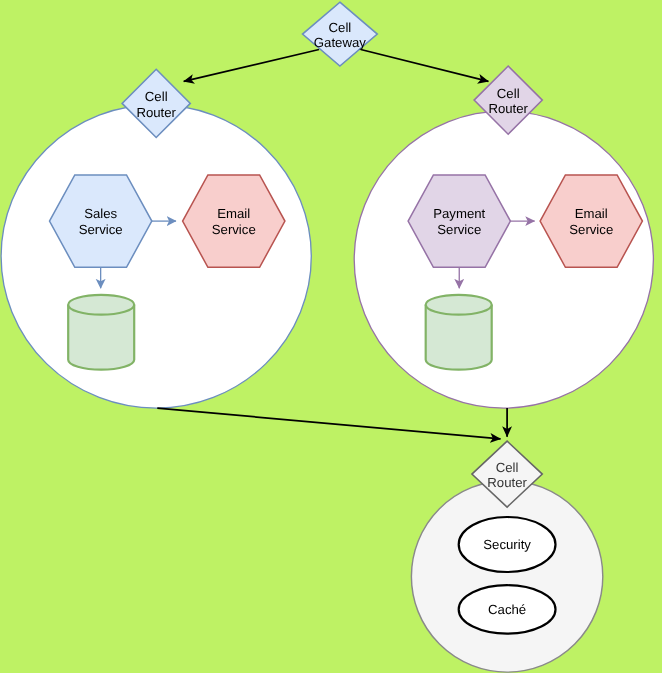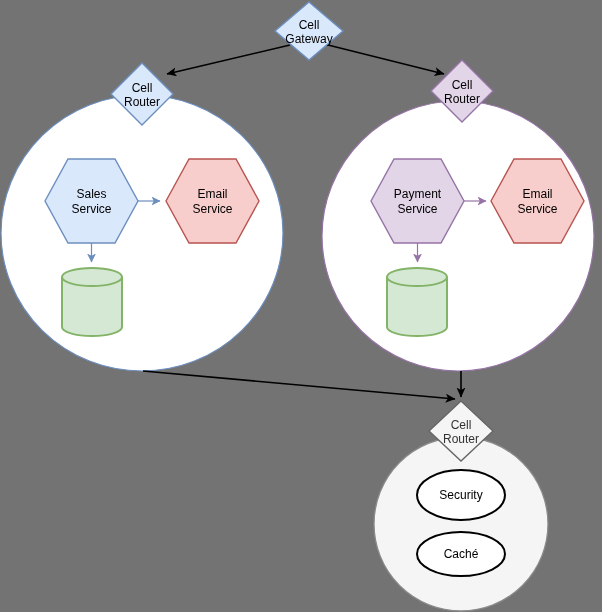--- a/index.html
+++ b/index.html
@@ -4,21 +4,21 @@
 <style>
   html, body {
     margin: 0;
     padding: 0;
     background: #ffffff;
   }
   .canvas {
     position: relative;
     width: 602px;
     height: 612px;
-    background: #737373;
+    background: #bef264;
     overflow: hidden;
     font-family: "Liberation Sans", sans-serif;
   }
   svg { display: block; }
 
   
   .shape-blue   { fill: #dae8fc; stroke: #6c8ebf; stroke-width: 1.4; }
   .shape-purple { fill: #e1d5e7; stroke: #9673a6; stroke-width: 1.4; }
   .shape-red    { fill: #f8cecc; stroke: #b85450; stroke-width: 1.4; }
   .shape-green  { fill: #d5e8d4; stroke: #82b366; stroke-width: 2; }

